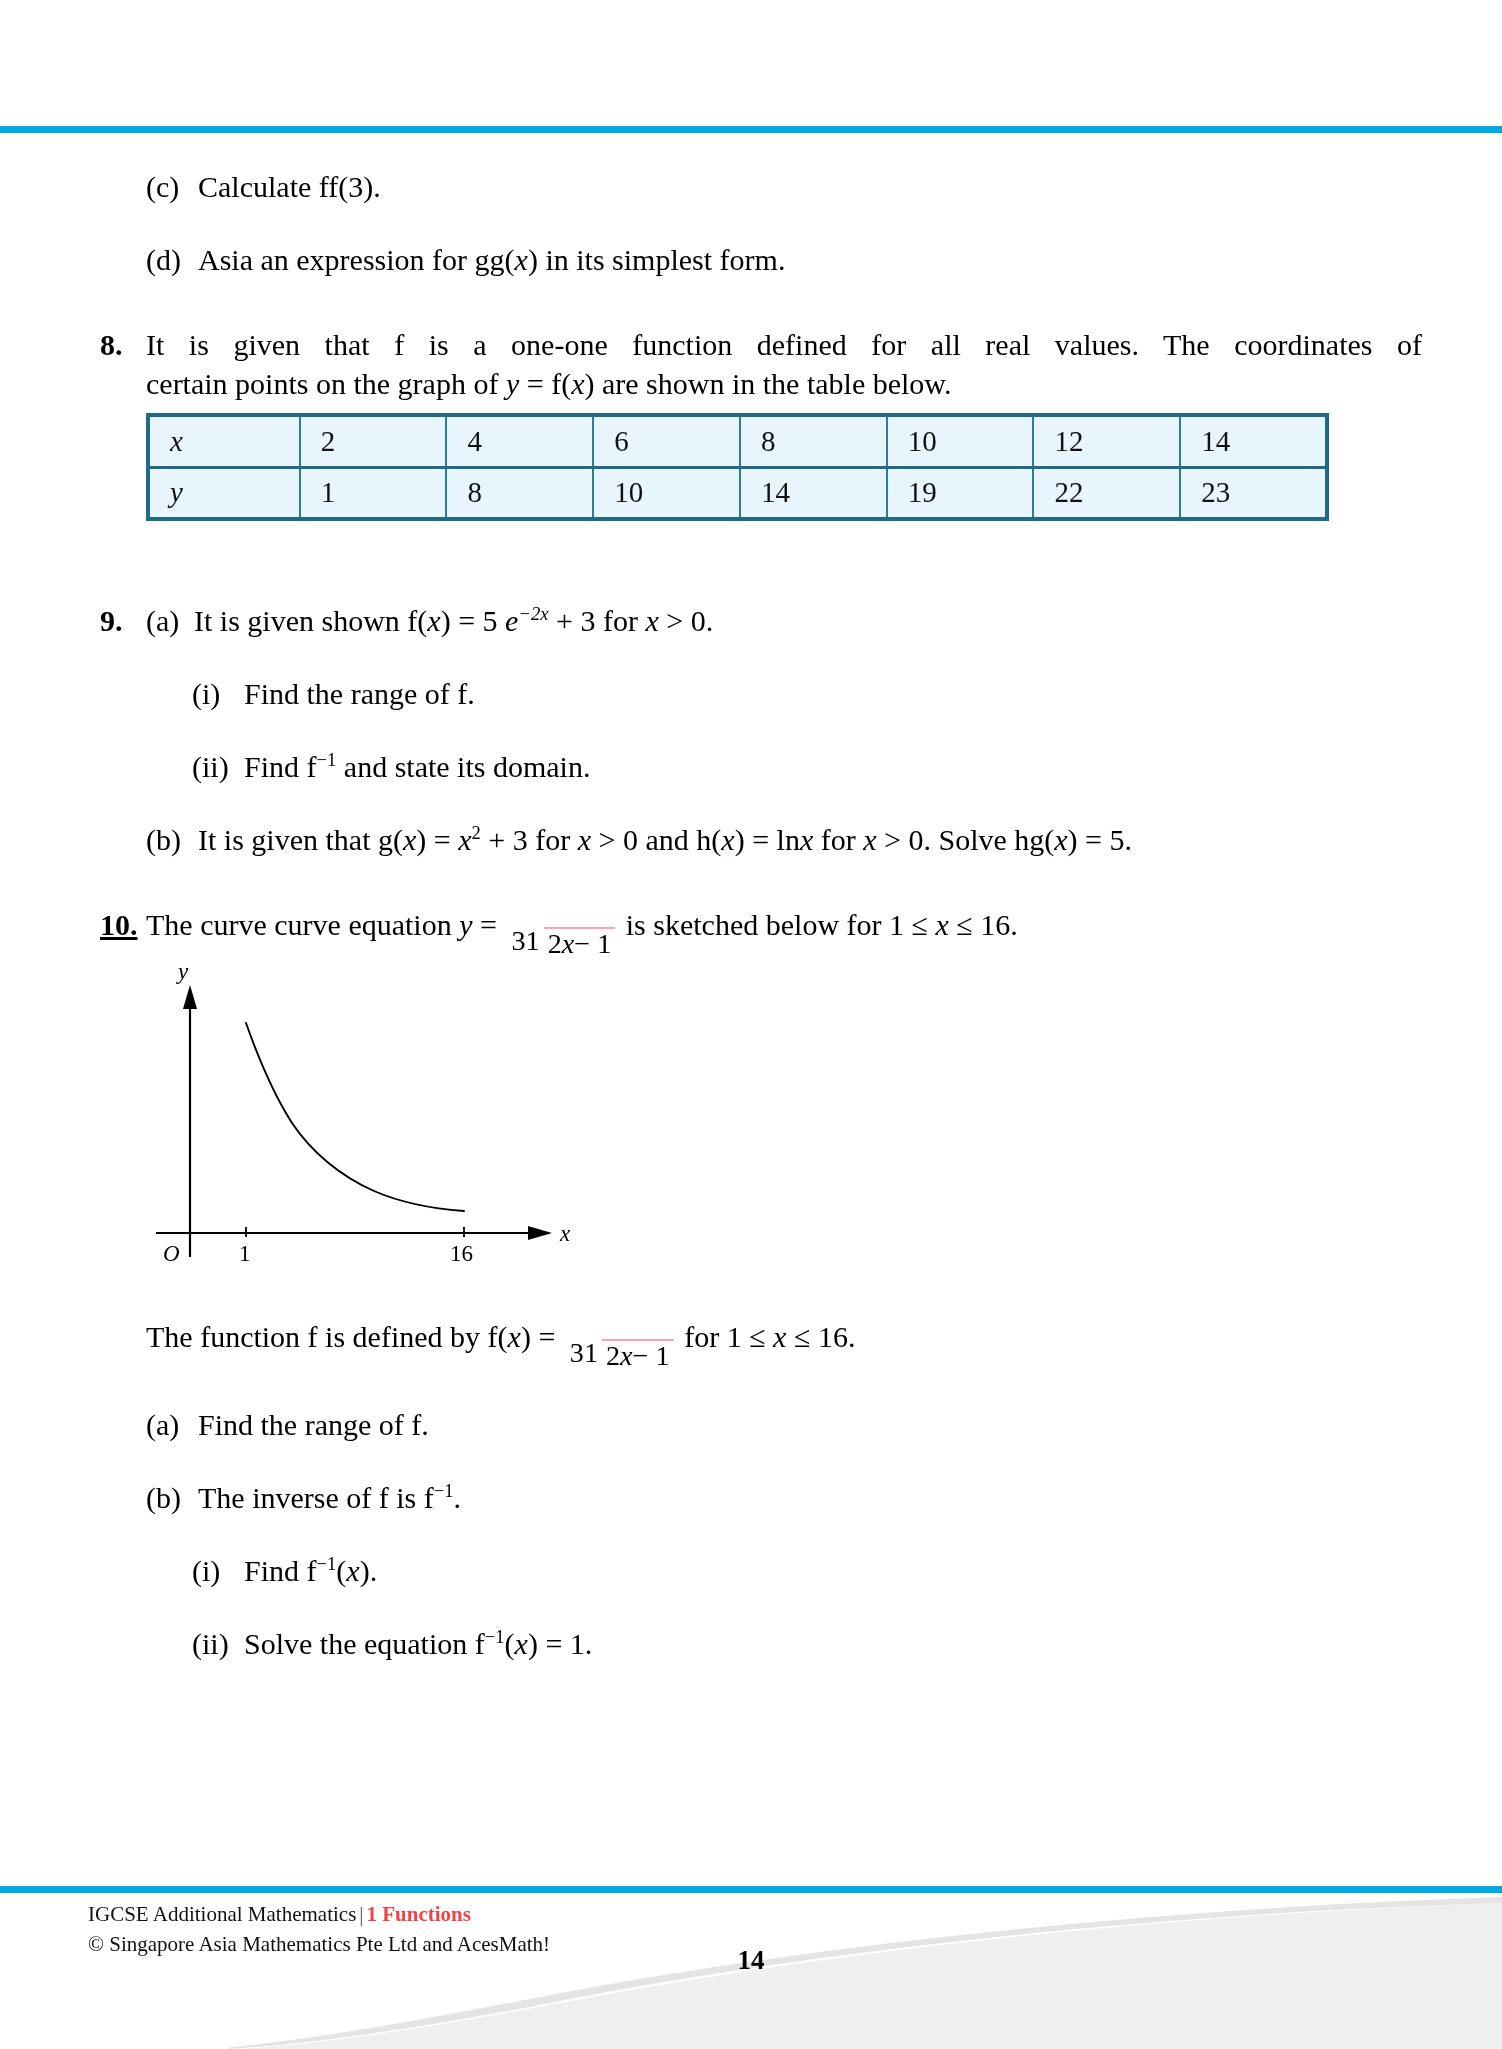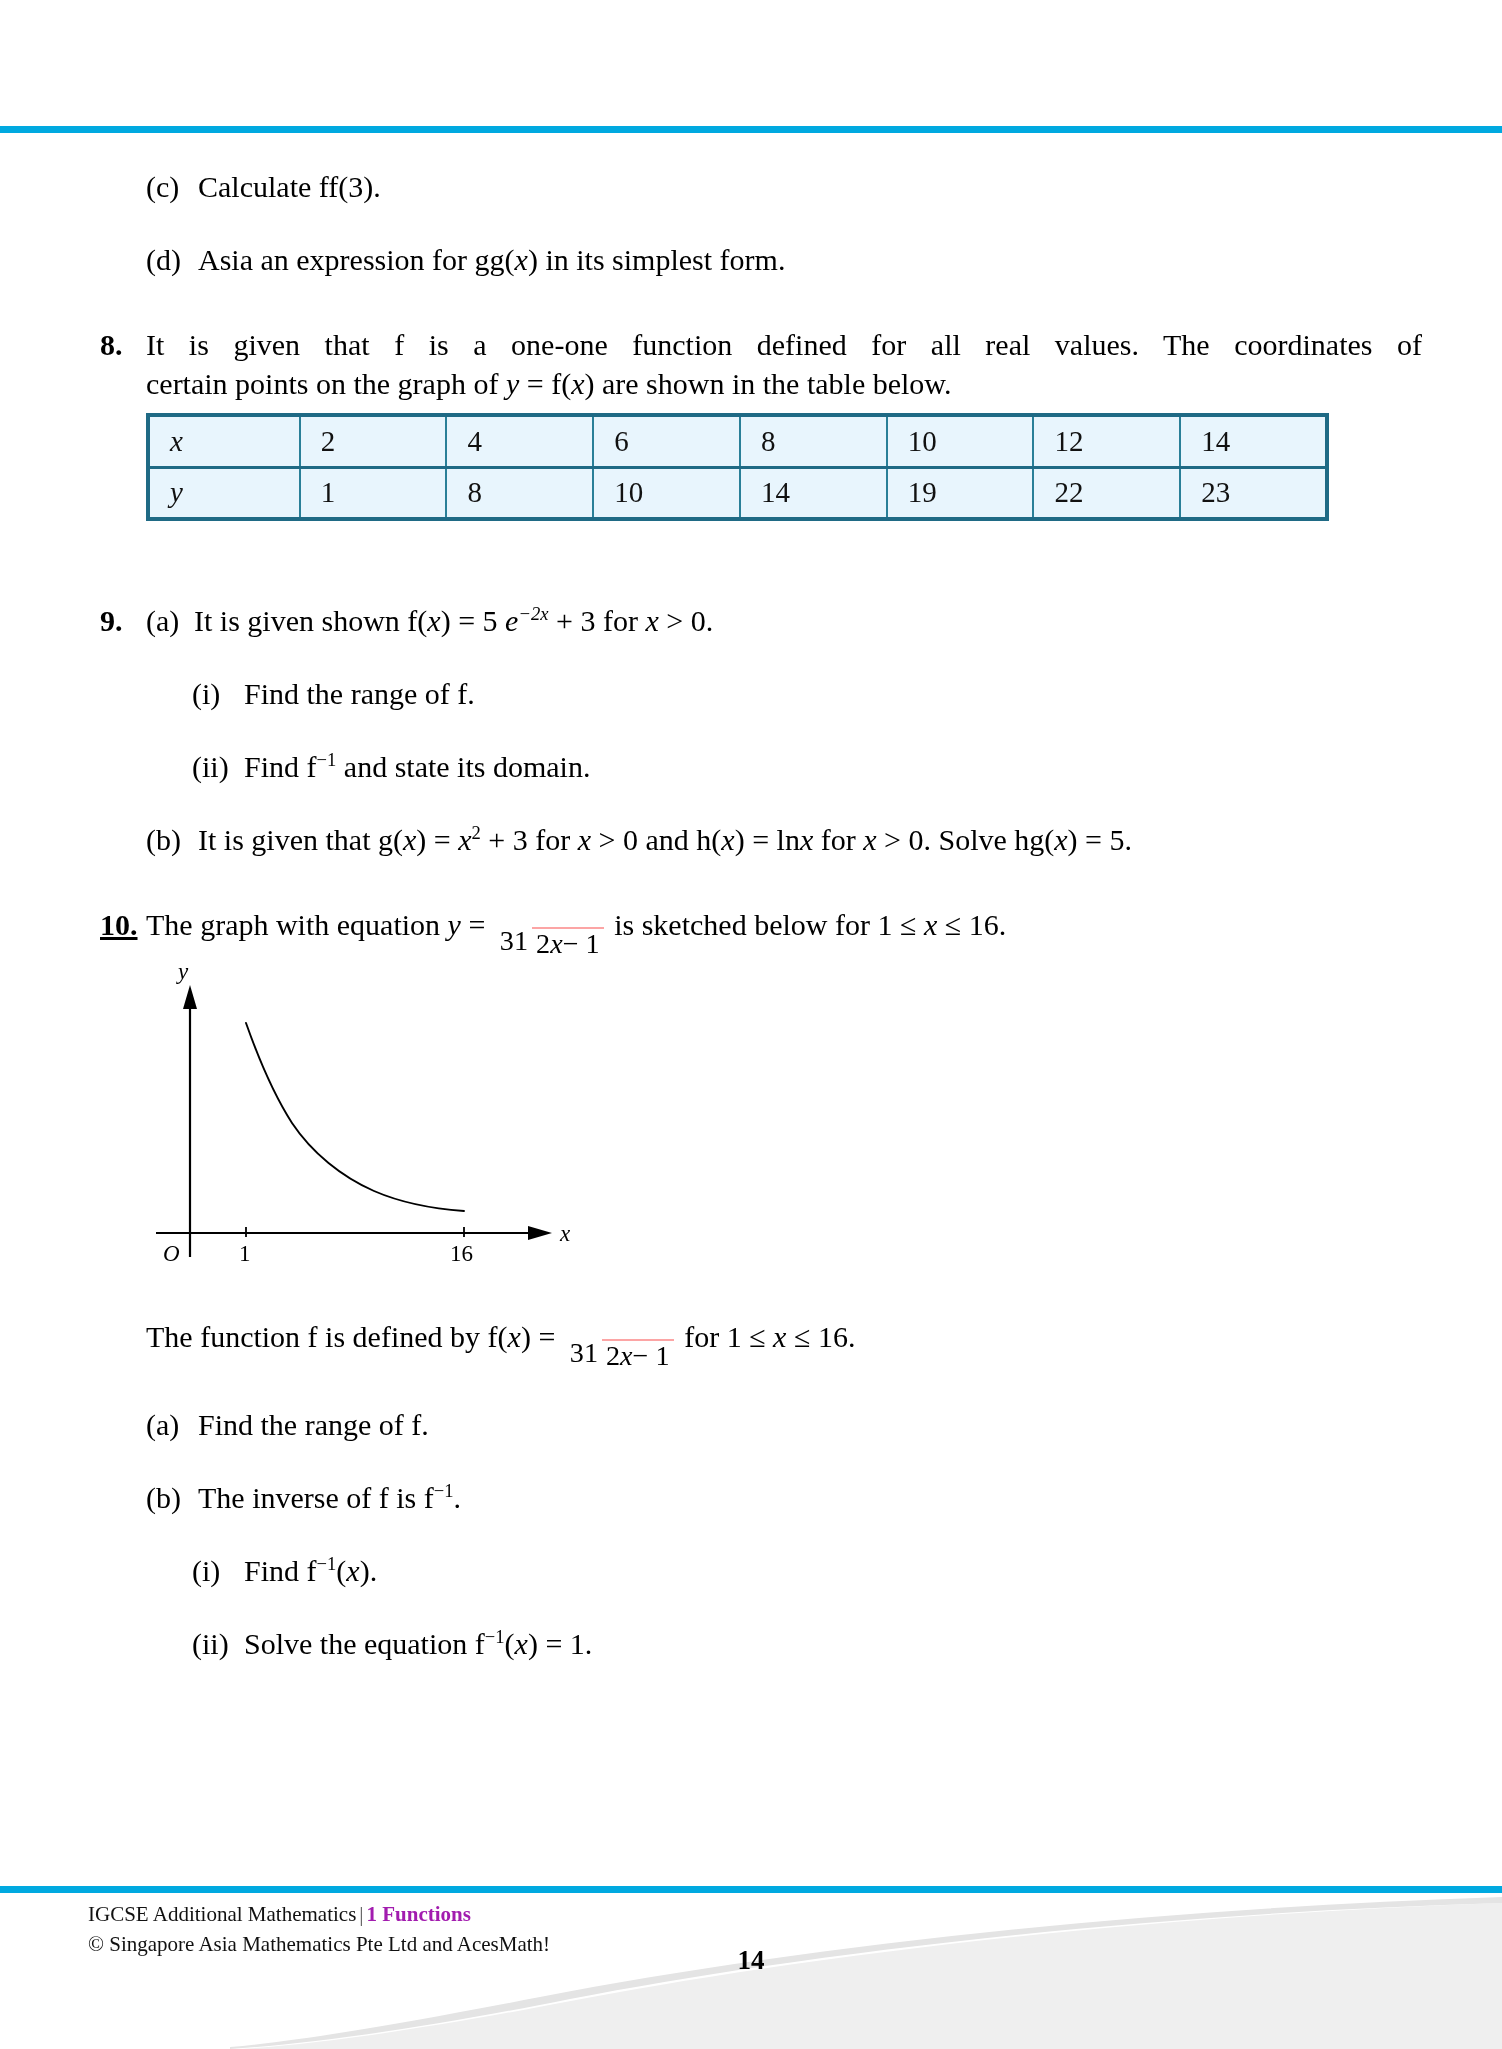--- a/index.html
+++ b/index.html
@@ -141,21 +141,21 @@
     display: flex;
     align-items: flex-start;
   }
   .footer-text {
     flex: 0 0 auto;
     font-size: 21px;
     line-height: 1.42;
     color: #111;
   }
   .footer-text .sep { color: #555; padding: 0 3px; }
-  .footer-brand { color: #a21caf; font-weight: bold; }
+  .footer-brand { color: #ef4444; font-weight: bold; }
   .footer-page {
     position: absolute;
     left: 0; right: 0;
     top: 1945px;
     text-align: center;
     font-size: 27px;
     font-weight: bold;
     color: #000;
   }
 </style>
@@ -249,21 +249,21 @@
   <div class="sub indent-1">
     <span class="sublab">(b)</span>
     <span class="subtxt"><span>It is given that g(</span><i>x</i><span>) = </span><i>x</i><sup>2</sup><span> + 3 for </span><i>x</i><span> &gt; 0 and h(</span><i>x</i><span>) = ln</span><i>x</i><span> for </span><i>x</i><span> &gt; 0. Solve hg(</span><i>x</i><span>) = 5.</span></span>
   </div>
 
   <div class="gap-l"></div>
 
   <div class="qline">
     <span class="qnum wide">10.</span>
     <span class="qbody">
-      <span>The graph with equation </span><i>y</i><span> = </span><span class="frac">
+      <span>The curve curve equation </span><i>y</i><span> = </span><span class="frac">
           <span class="num">31</span>
           <span class="den"><span>2</span><i>x</i><span>− 1</span></span>
         </span><span> is sketched below for 1 ≤ </span><i>x</i><span> ≤ 16.</span>
     </span>
   </div>
 
   <div class="graph-wrap">
     <svg width="520" height="330" viewBox="0 0 520 330">
 
       <line x1="44" y1="38" x2="44" y2="292" stroke="#000" stroke-width="2.2"></line>

